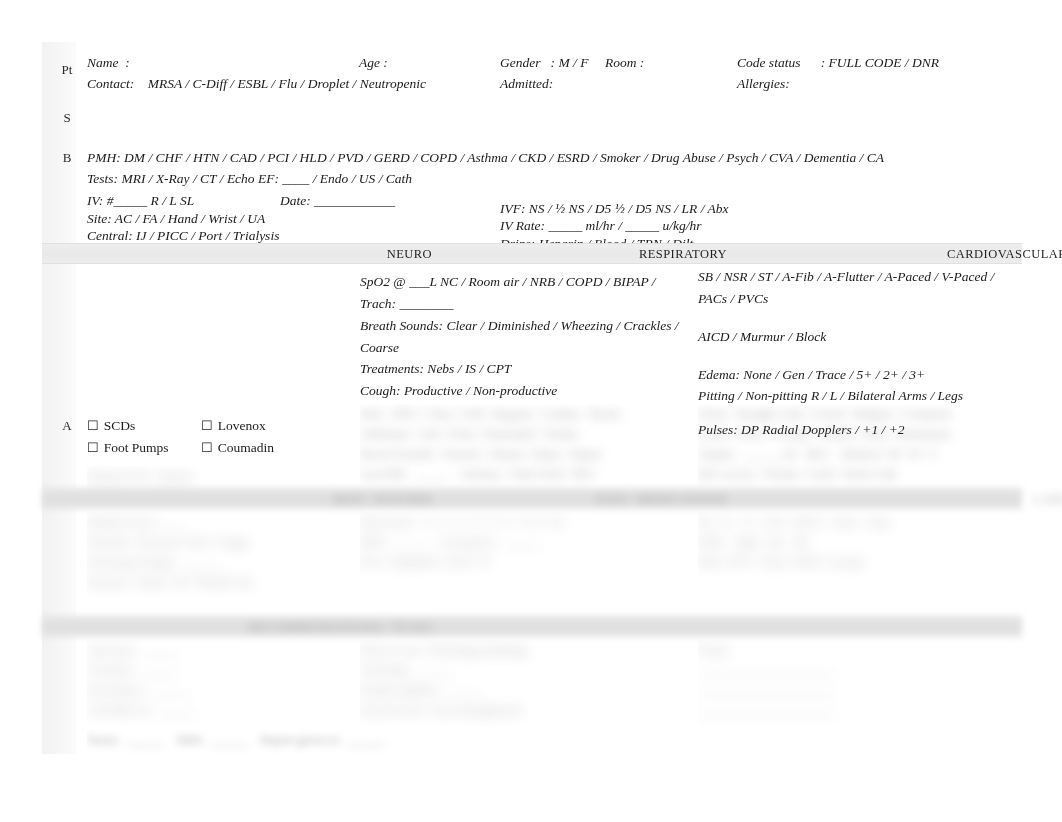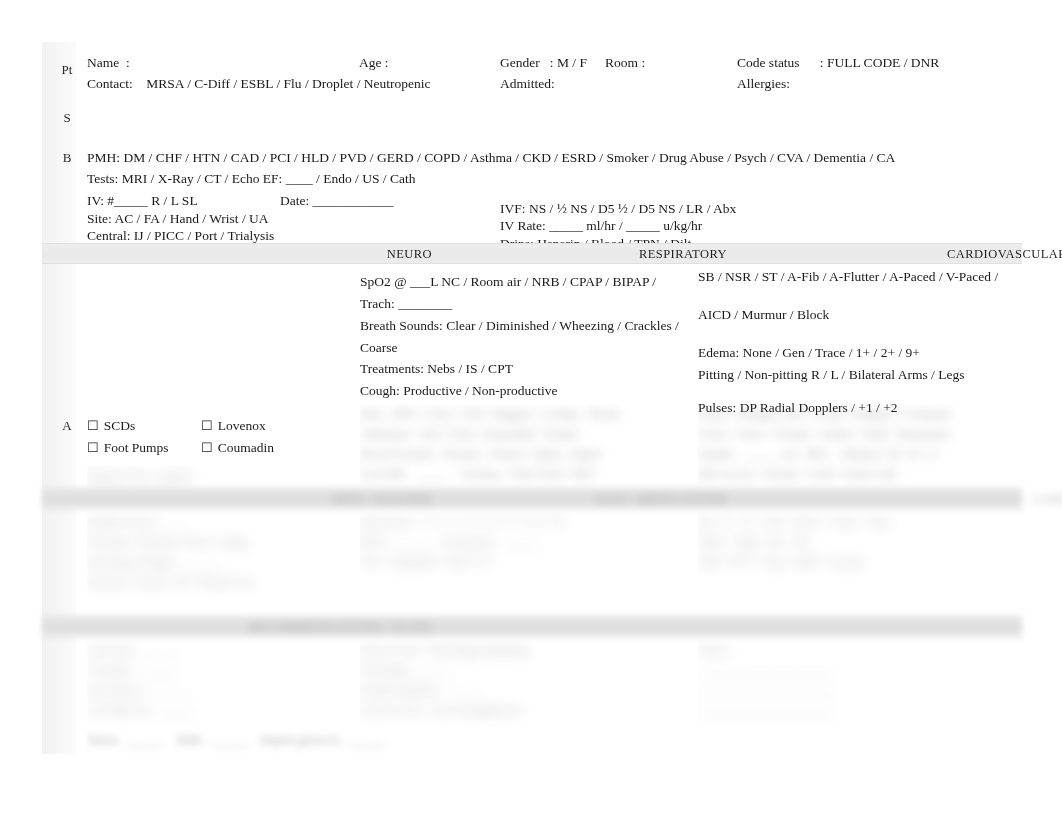--- a/index.html
+++ b/index.html
@@ -51,20 +51,21 @@
     text-align: center;
     font-size: 13px;
     color: #2a2a2a;
   }
   .body-col {
     position: absolute;
     font-size: 13.5px;
     line-height: 1.62;
     color: #1a1a1a;
     white-space: pre-wrap;
+    font-style: italic;
   }
 
   
   .band {
     position: absolute;
     left: 0;
     width: 980px;
     height: 21px;
     background: linear-gradient(180deg, #eeeeee 0%, #e9e9e9 55%, #ededed 100%);
     border-top: 1px solid #e0e0e0;
@@ -166,32 +167,33 @@
   <div class="band" style="top:201px;">
     <div class="band-title c1">NEURO</div>
     <div class="band-title c2">RESPIRATORY</div>
     <div class="band-title c3">CARDIOVASCULAR</div>
   </div>
 
   <div class="tri" style="top:224px;height:116px;">
 
 
     <div class="c2">
-      <div class="body-col nowrap" style="position:relative;left:0;top:5px;">SpO2   @  ___L  NC   /   Room air    /  NRB   /   CPAP    /   BIPAP   /</div>
+      <div class="body-col nowrap" style="position:relative;left:0;top:5px;">SpO2   @  ___L  NC   /   Room air    /  NRB   /   COPD    /   BIPAP   /</div>
       <div class="body-col nowrap" style="position:relative;left:0;top:5px;">Trach:       ________</div>
       <div class="body-col nowrap" style="position:relative;left:0;top:5px;">Breath Sounds:        Clear   /   Diminished    /   Wheezing    /  Crackles     /</div>
       <div class="body-col nowrap" style="position:relative;left:0;top:5px;">Coarse</div>
       <div class="body-col nowrap" style="position:relative;left:0;top:5px;">Treatments:        Nebs    /   IS  /   CPT</div>
       <div class="body-col nowrap" style="position:relative;left:0;top:5px;">Cough:     Productive    /   Non-productive</div>
     </div>
 
     <div class="c3">
       <div class="body-col nowrap" style="position:relative;left:0;top:0px;">SB   /   NSR   /   ST   /   A-Fib  /   A-Flutter   /   A-Paced    /   V-Paced    /</div>
+      <div class="body-col nowrap" style="position:relative;left:0;top:0px;">PACs   /  PVCs</div>
       <div class="body-col nowrap" style="position:relative;left:0;top:16px;">AICD  /   Murmur    /   Block</div>
-      <div class="body-col nowrap" style="position:relative;left:0;top:32px;">Edema:    None    /  Gen    /   Trace    /  1+  /   2+   /   9+</div>
+      <div class="body-col nowrap" style="position:relative;left:0;top:32px;">Edema:    None    /  Gen    /   Trace    /  5+  /   2+   /   3+</div>
       <div class="body-col nowrap" style="position:relative;left:0;top:32px;">Pitting /    Non-pitting              R  /  L  /   Bilateral           Arms   /  Legs</div>
       <div class="body-col nowrap" style="position:relative;left:0;top:44px;">Pulses:     DP   Radial            Dopplers    /   +1  /   +2</div>
     </div>
   </div>
 
 
   <div class="tri" style="top:358px;height:96px;">
     <div class="sbar-letter" style="top:18px;">A</div>
 
     <div class="c1">

